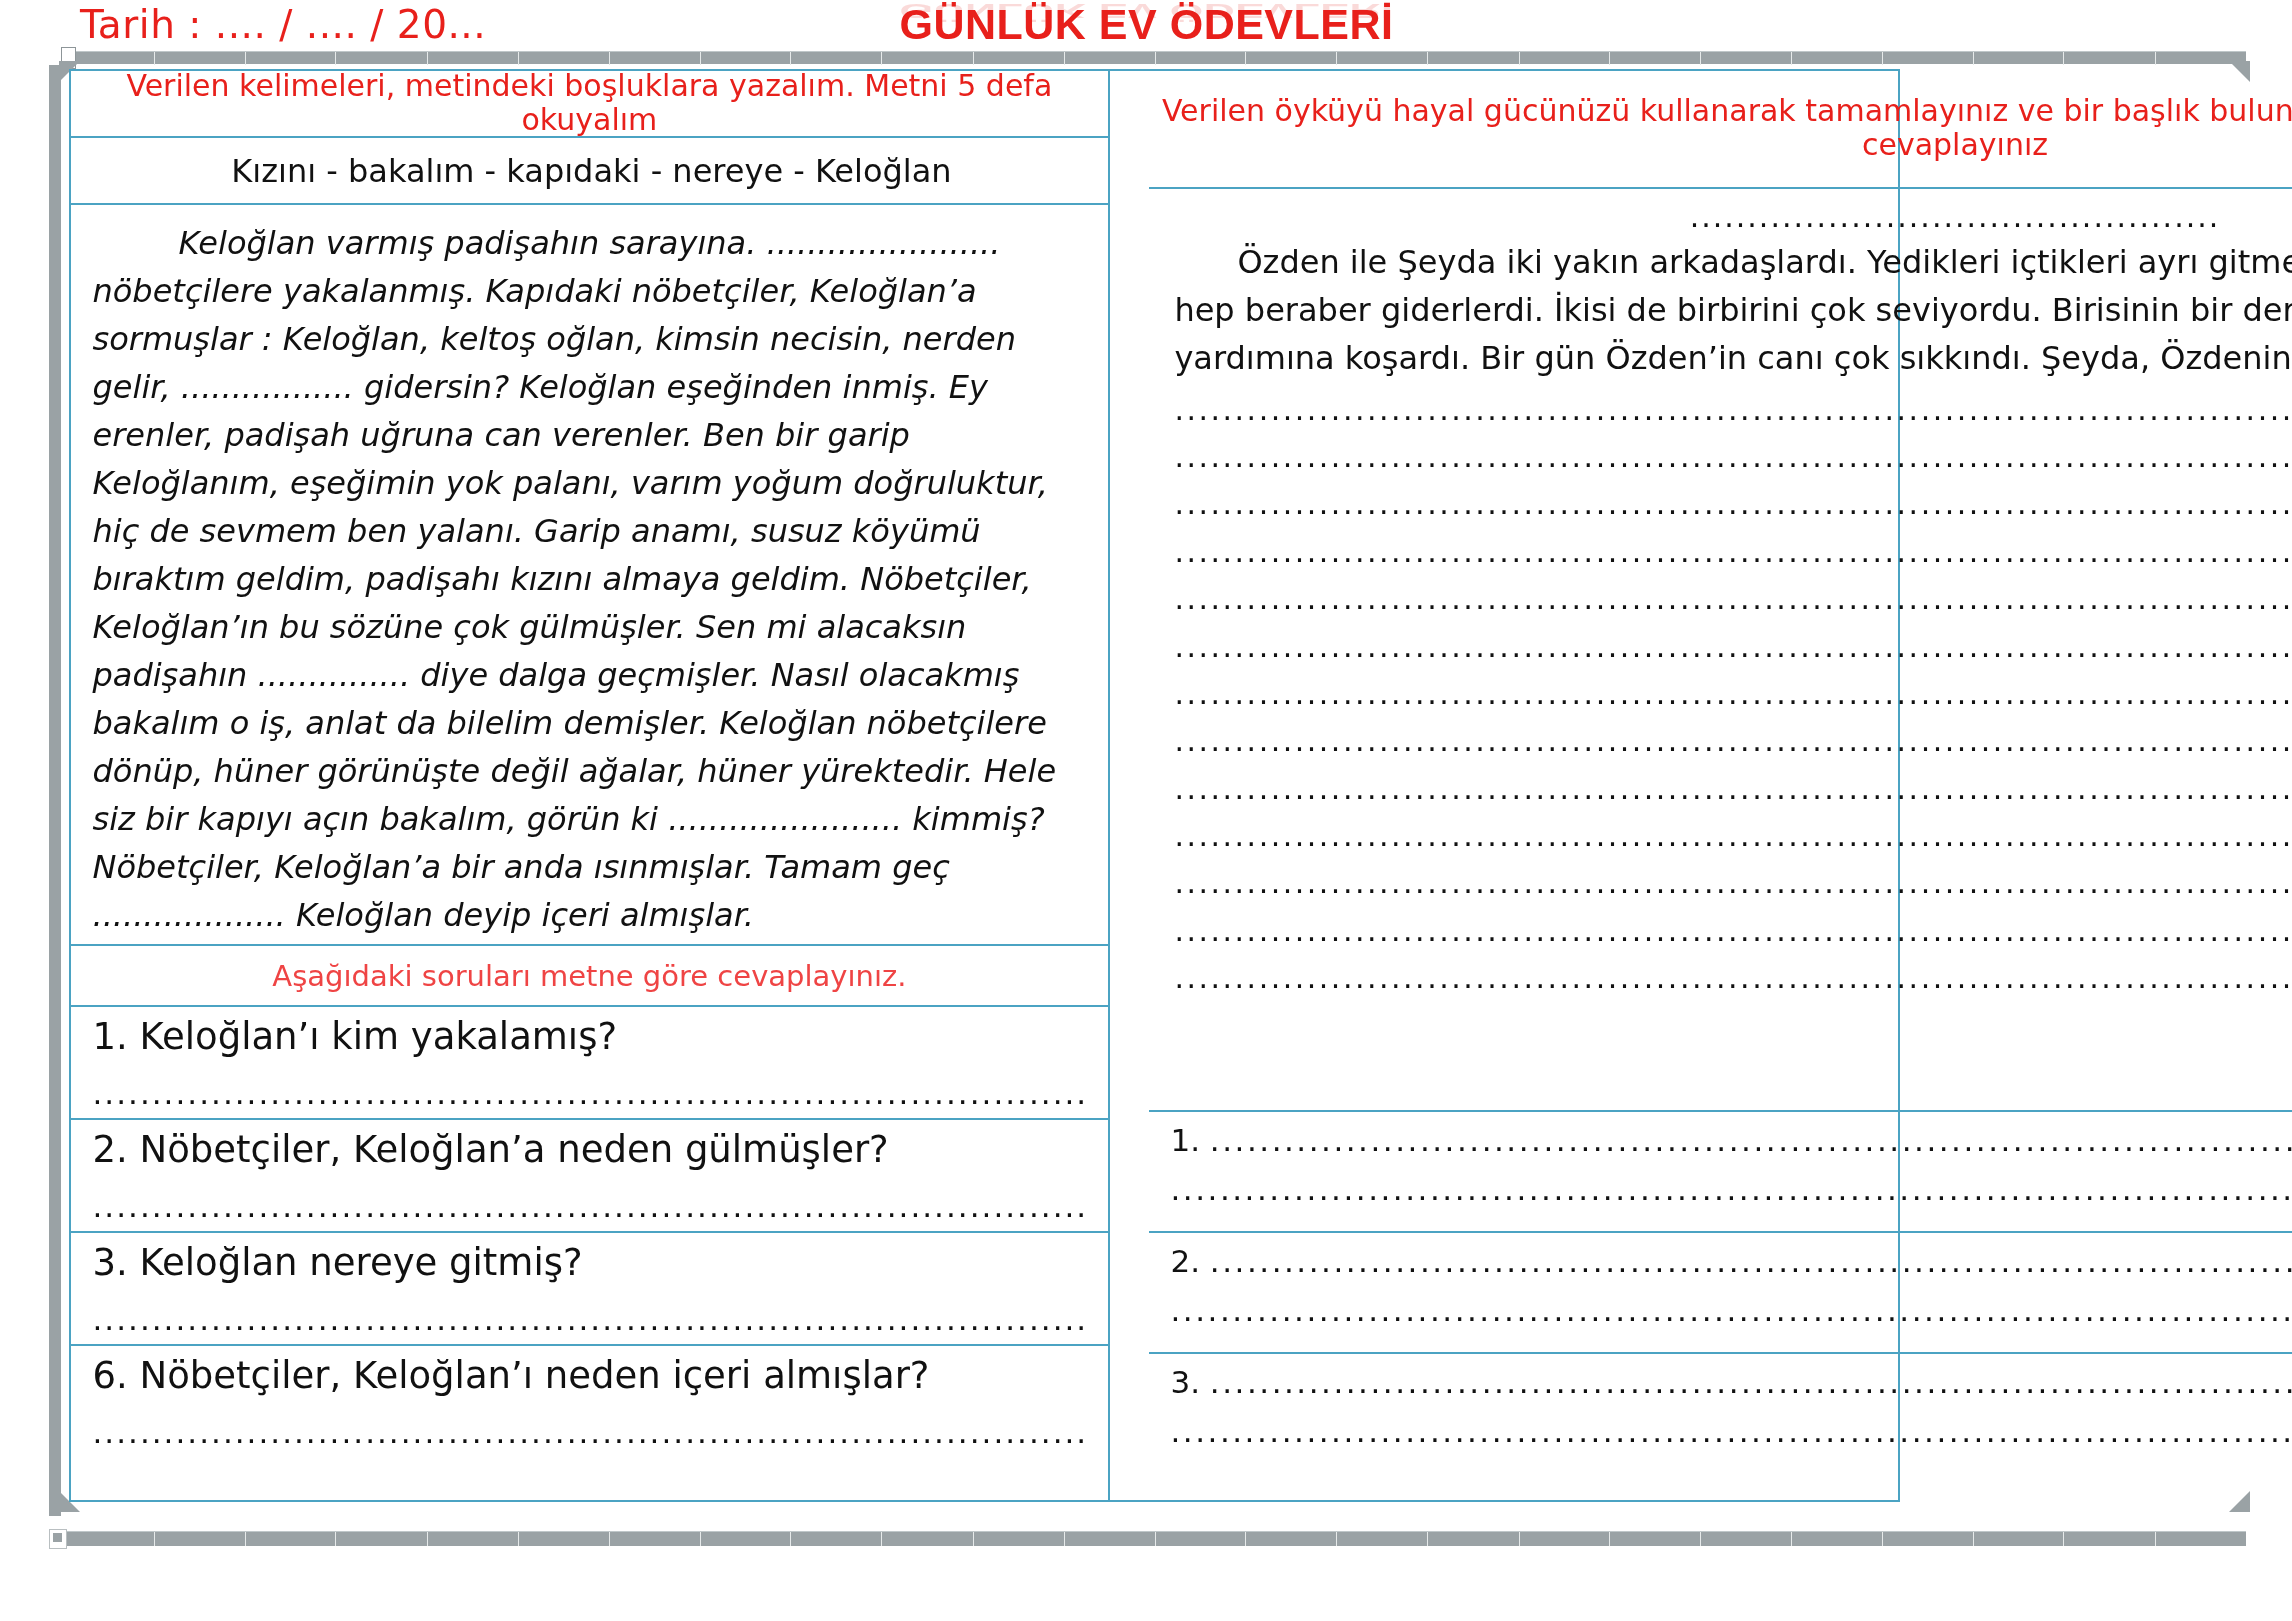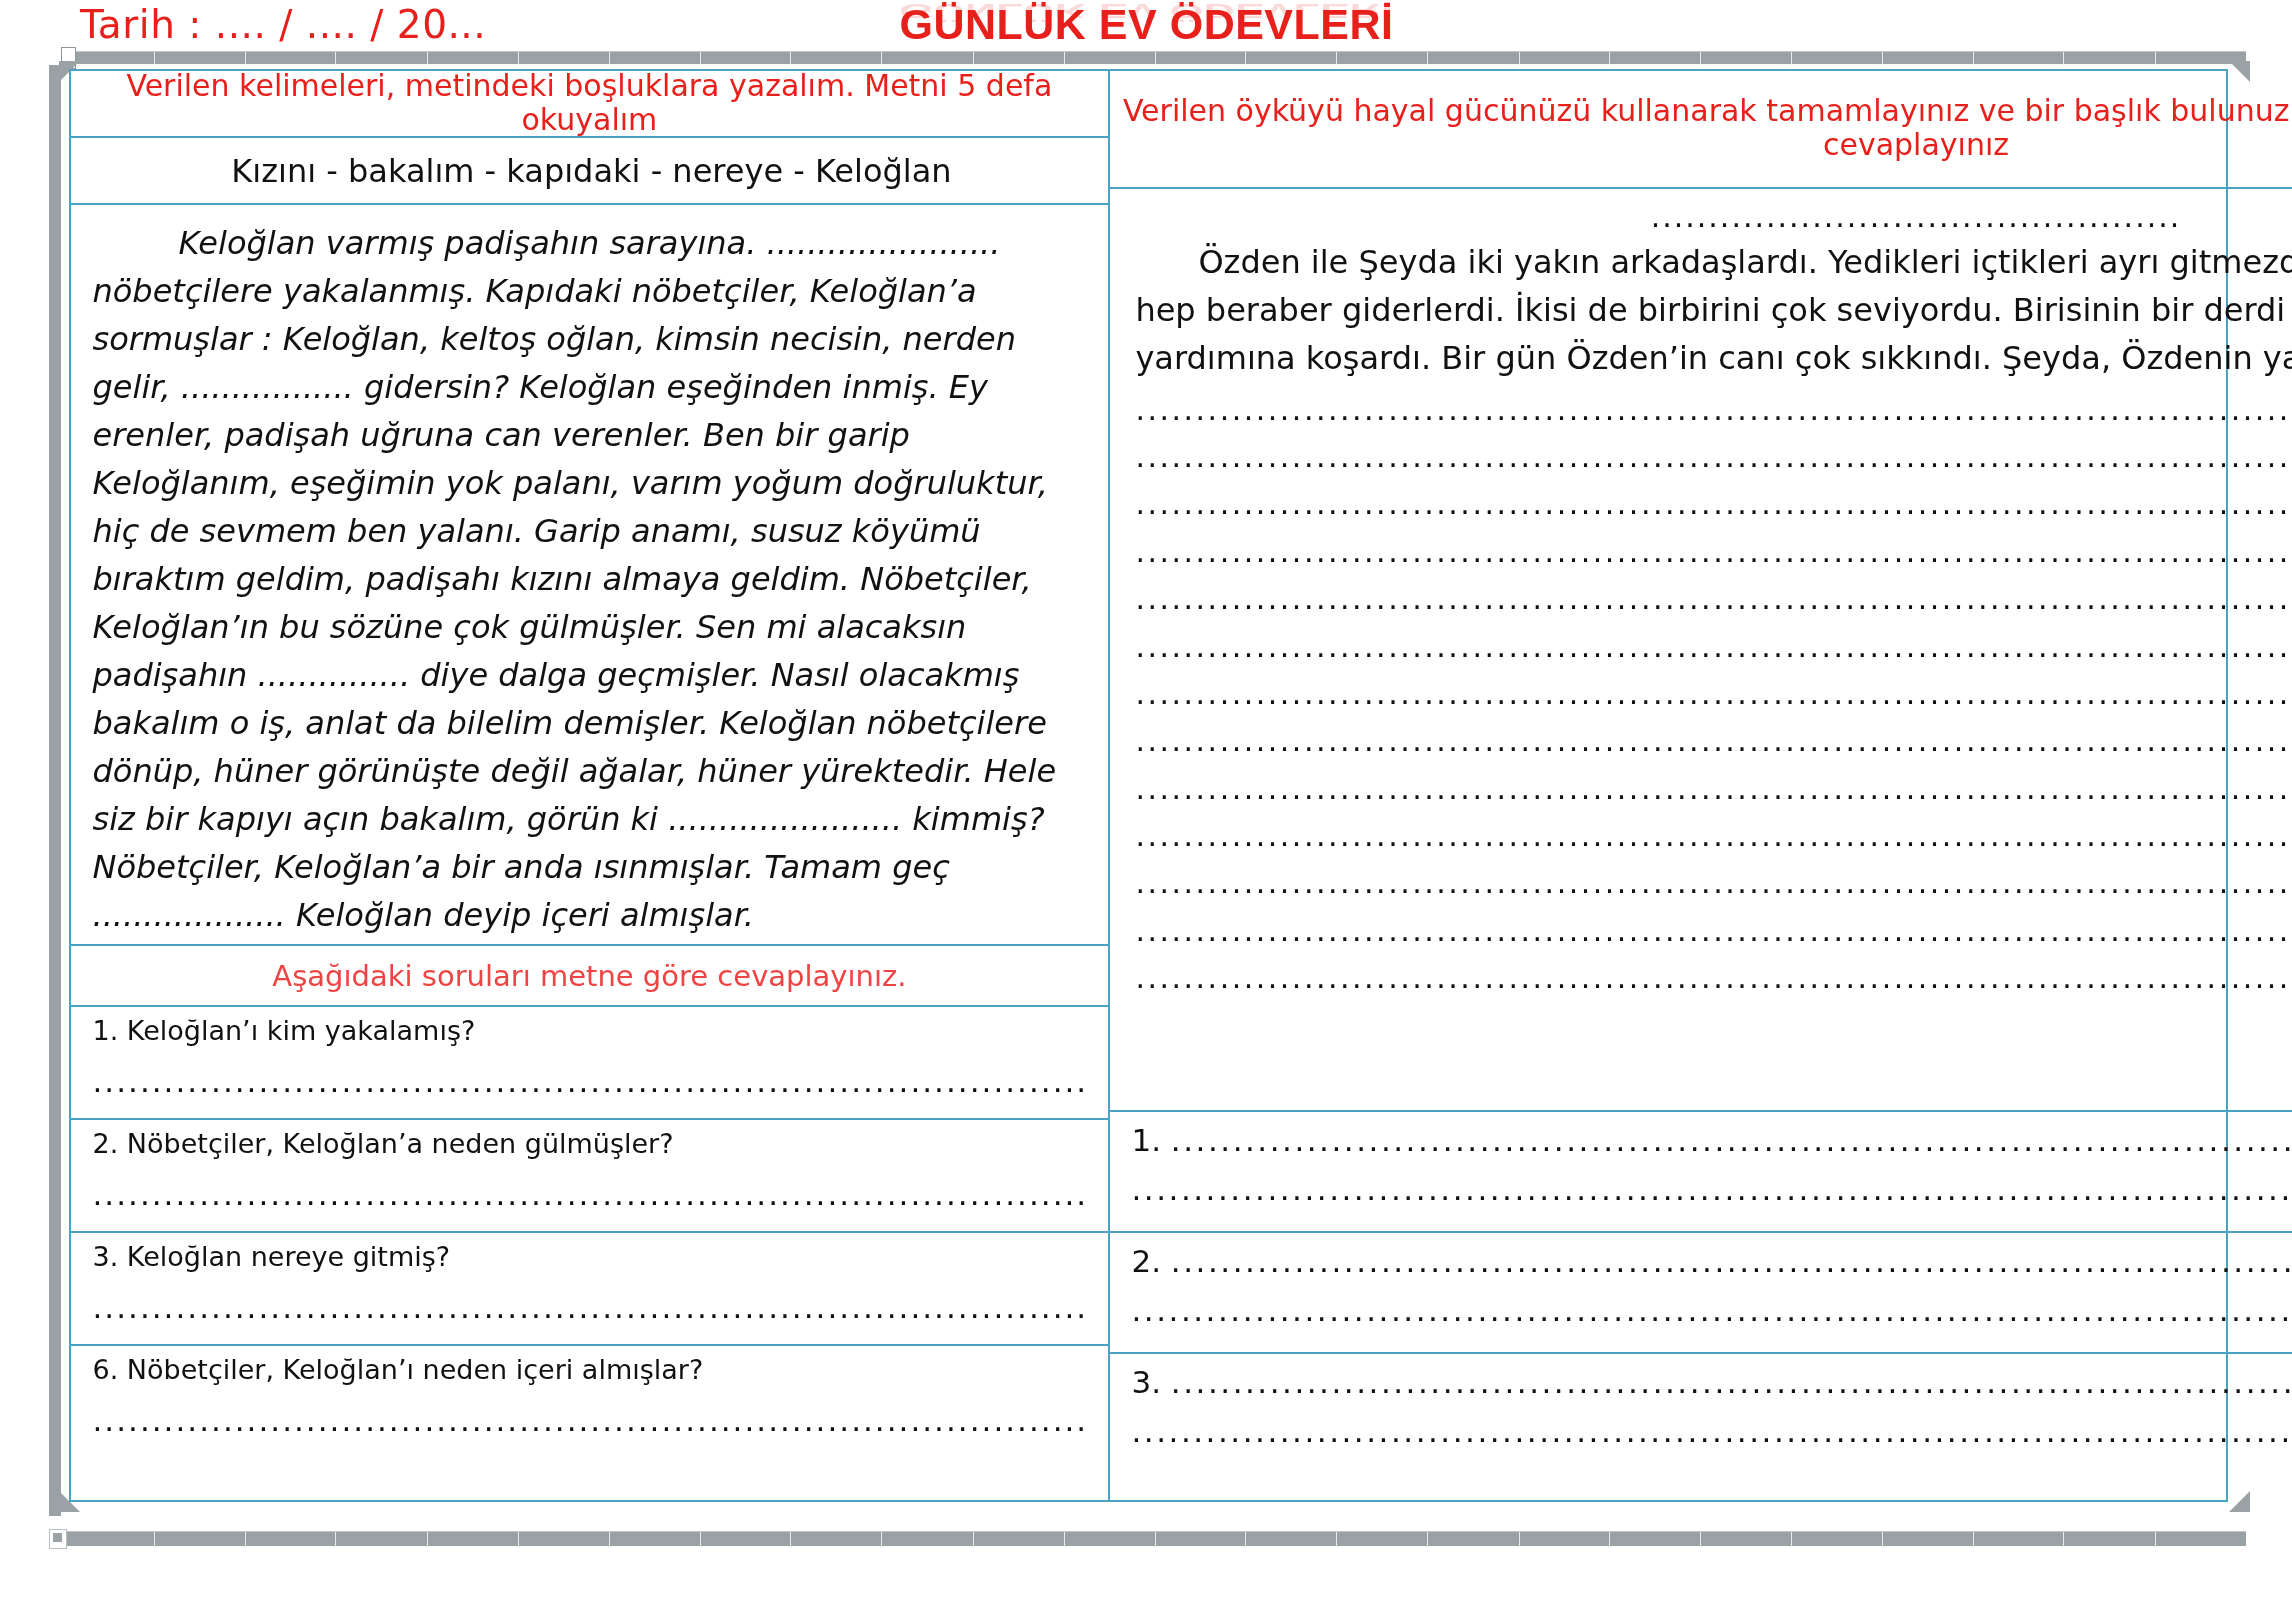--- a/index.html
+++ b/index.html
@@ -93,26 +93,27 @@
     left: 63px;
     top: 67px;
     width: 2178px;
     height: 1449px;
     box-sizing: border-box;
   }
   .table {
     position: absolute;
     left: 5.9px;
     top: 2px;
-    width: 2159px;
+    width: 1831px;
     height: 1433px;
     display: flex;
     box-sizing: border-box;
     border: 2px solid #4ba3c3;
     background: #ffffff;
+    gap: 39px;
   }
   .col {
     display: flex;
     flex-direction: column;
     box-sizing: border-box;
   }
   .col-left {
     width: 1039px;
     border-right: 2px solid #4ba3c3;
   }
@@ -171,21 +172,21 @@
     font-family: "DejaVu Sans", sans-serif;
   }
   .qcell {
     height: 113px;
     padding: 7.8px 21.6px 3.9px 21.6px;
     display: flex;
     flex-direction: column;
     justify-content: flex-start;
   }
   .qtext {
-    font-size: 27px;
+    font-size: 37px;
     font-family: "DejaVu Sans", sans-serif;
     color: #111111;
     line-height: 1.2;
   }
   .dots {
     font-size: 31px;
     font-family: "DejaVu Sans", sans-serif;
     color: #111111;
     letter-spacing: 2px;
     overflow: hidden;

